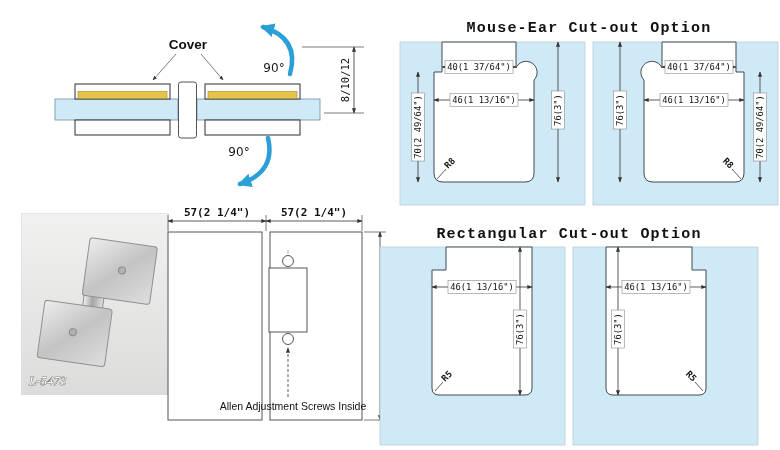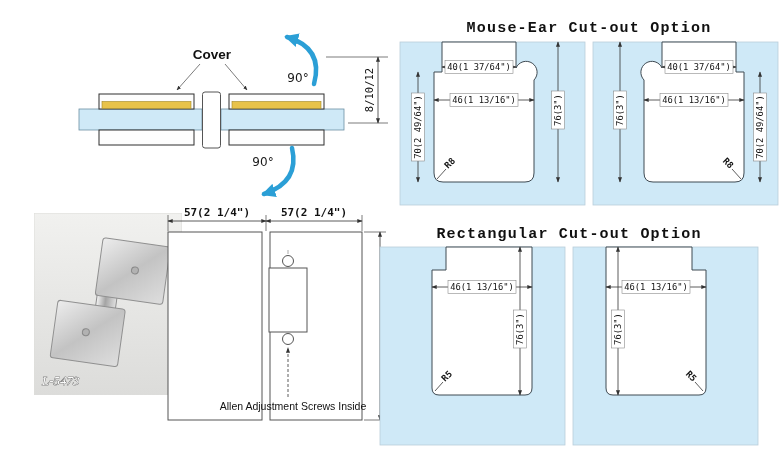--- a/index.html
+++ b/index.html
@@ -20,21 +20,21 @@
   .coverlbl{font:bold 13.5px "Liberation Sans",sans-serif;fill:#101010;}
   .anglbl{font:12px "DejaVu Sans",sans-serif;fill:#1a1a1a;}
   .notelbl{font:10.5px "Liberation Sans",sans-serif;fill:#111;}
   .photolbl{font:italic 13px "Liberation Serif",serif;fill:#fafafa;stroke:#3a3a3a;stroke-width:0.6px;paint-order:stroke;}
 </style>
 </head>
 <body>
 
 <div id="canvas">
 
-  <div class="sec" style="left:0;top:10px;width:390px;height:210px;padding-left:24px;">
+  <div class="sec" style="left:0;top:0;width:390px;height:210px;">
     <svg width="390" height="210" viewBox="0 0 390 210">
       <defs>
         <marker id="mA" viewBox="0 0 10 10" refX="9" refY="5" markerWidth="6.5" markerHeight="6.5" orient="auto-start-reverse">
           <path d="M0,1 L10,5 L0,9 Z" fill="#333"></path>
         </marker>
         <marker id="mAb" viewBox="0 0 10 10" refX="8" refY="5" markerUnits="userSpaceOnUse" markerWidth="14" markerHeight="14" orient="auto">
           <path d="M0,0 L10,5 L0,10 Z" fill="#2b9fd6"></path>
         </marker>
       </defs>
 
@@ -63,21 +63,21 @@
         <line x1="302" y1="47" x2="364" y2="47" class="ext"></line>
         <line x1="324" y1="113" x2="364" y2="113" class="ext"></line>
         <line x1="354" y1="47" x2="354" y2="113" class="dim" marker-start="url(#mA)" marker-end="url(#mA)"></line>
         <g transform="translate(345,80) rotate(-90)">
           <text text-anchor="middle" y="3.5" class="bigdim" style="font-weight:normal;font-size:10.5px">8/10/12</text>
         </g>
       </g>
     </svg>
   </div>
 
-  <div class="sec" style="left:20px;top:213px;width:171px;height:182px;padding-left:14px;">
+  <div class="sec" style="left:7px;top:213px;width:171px;height:182px;padding-left:14px;">
     <svg width="148" height="182" viewBox="0 0 148 182">
       <defs>
         <linearGradient id="photobg" x1="0" y1="0" x2="0" y2="1">
           <stop offset="0" stop-color="#f1f1ef"></stop>
             <stop offset="1" stop-color="#dcdcda"></stop>
         </linearGradient>
         <linearGradient id="met1" x1="0" y1="0" x2="1" y2="1">
           <stop offset="0" stop-color="#ededed"></stop>
             <stop offset="0.5" stop-color="#c3c3c3"></stop>
             <stop offset="1" stop-color="#dedede"></stop>

